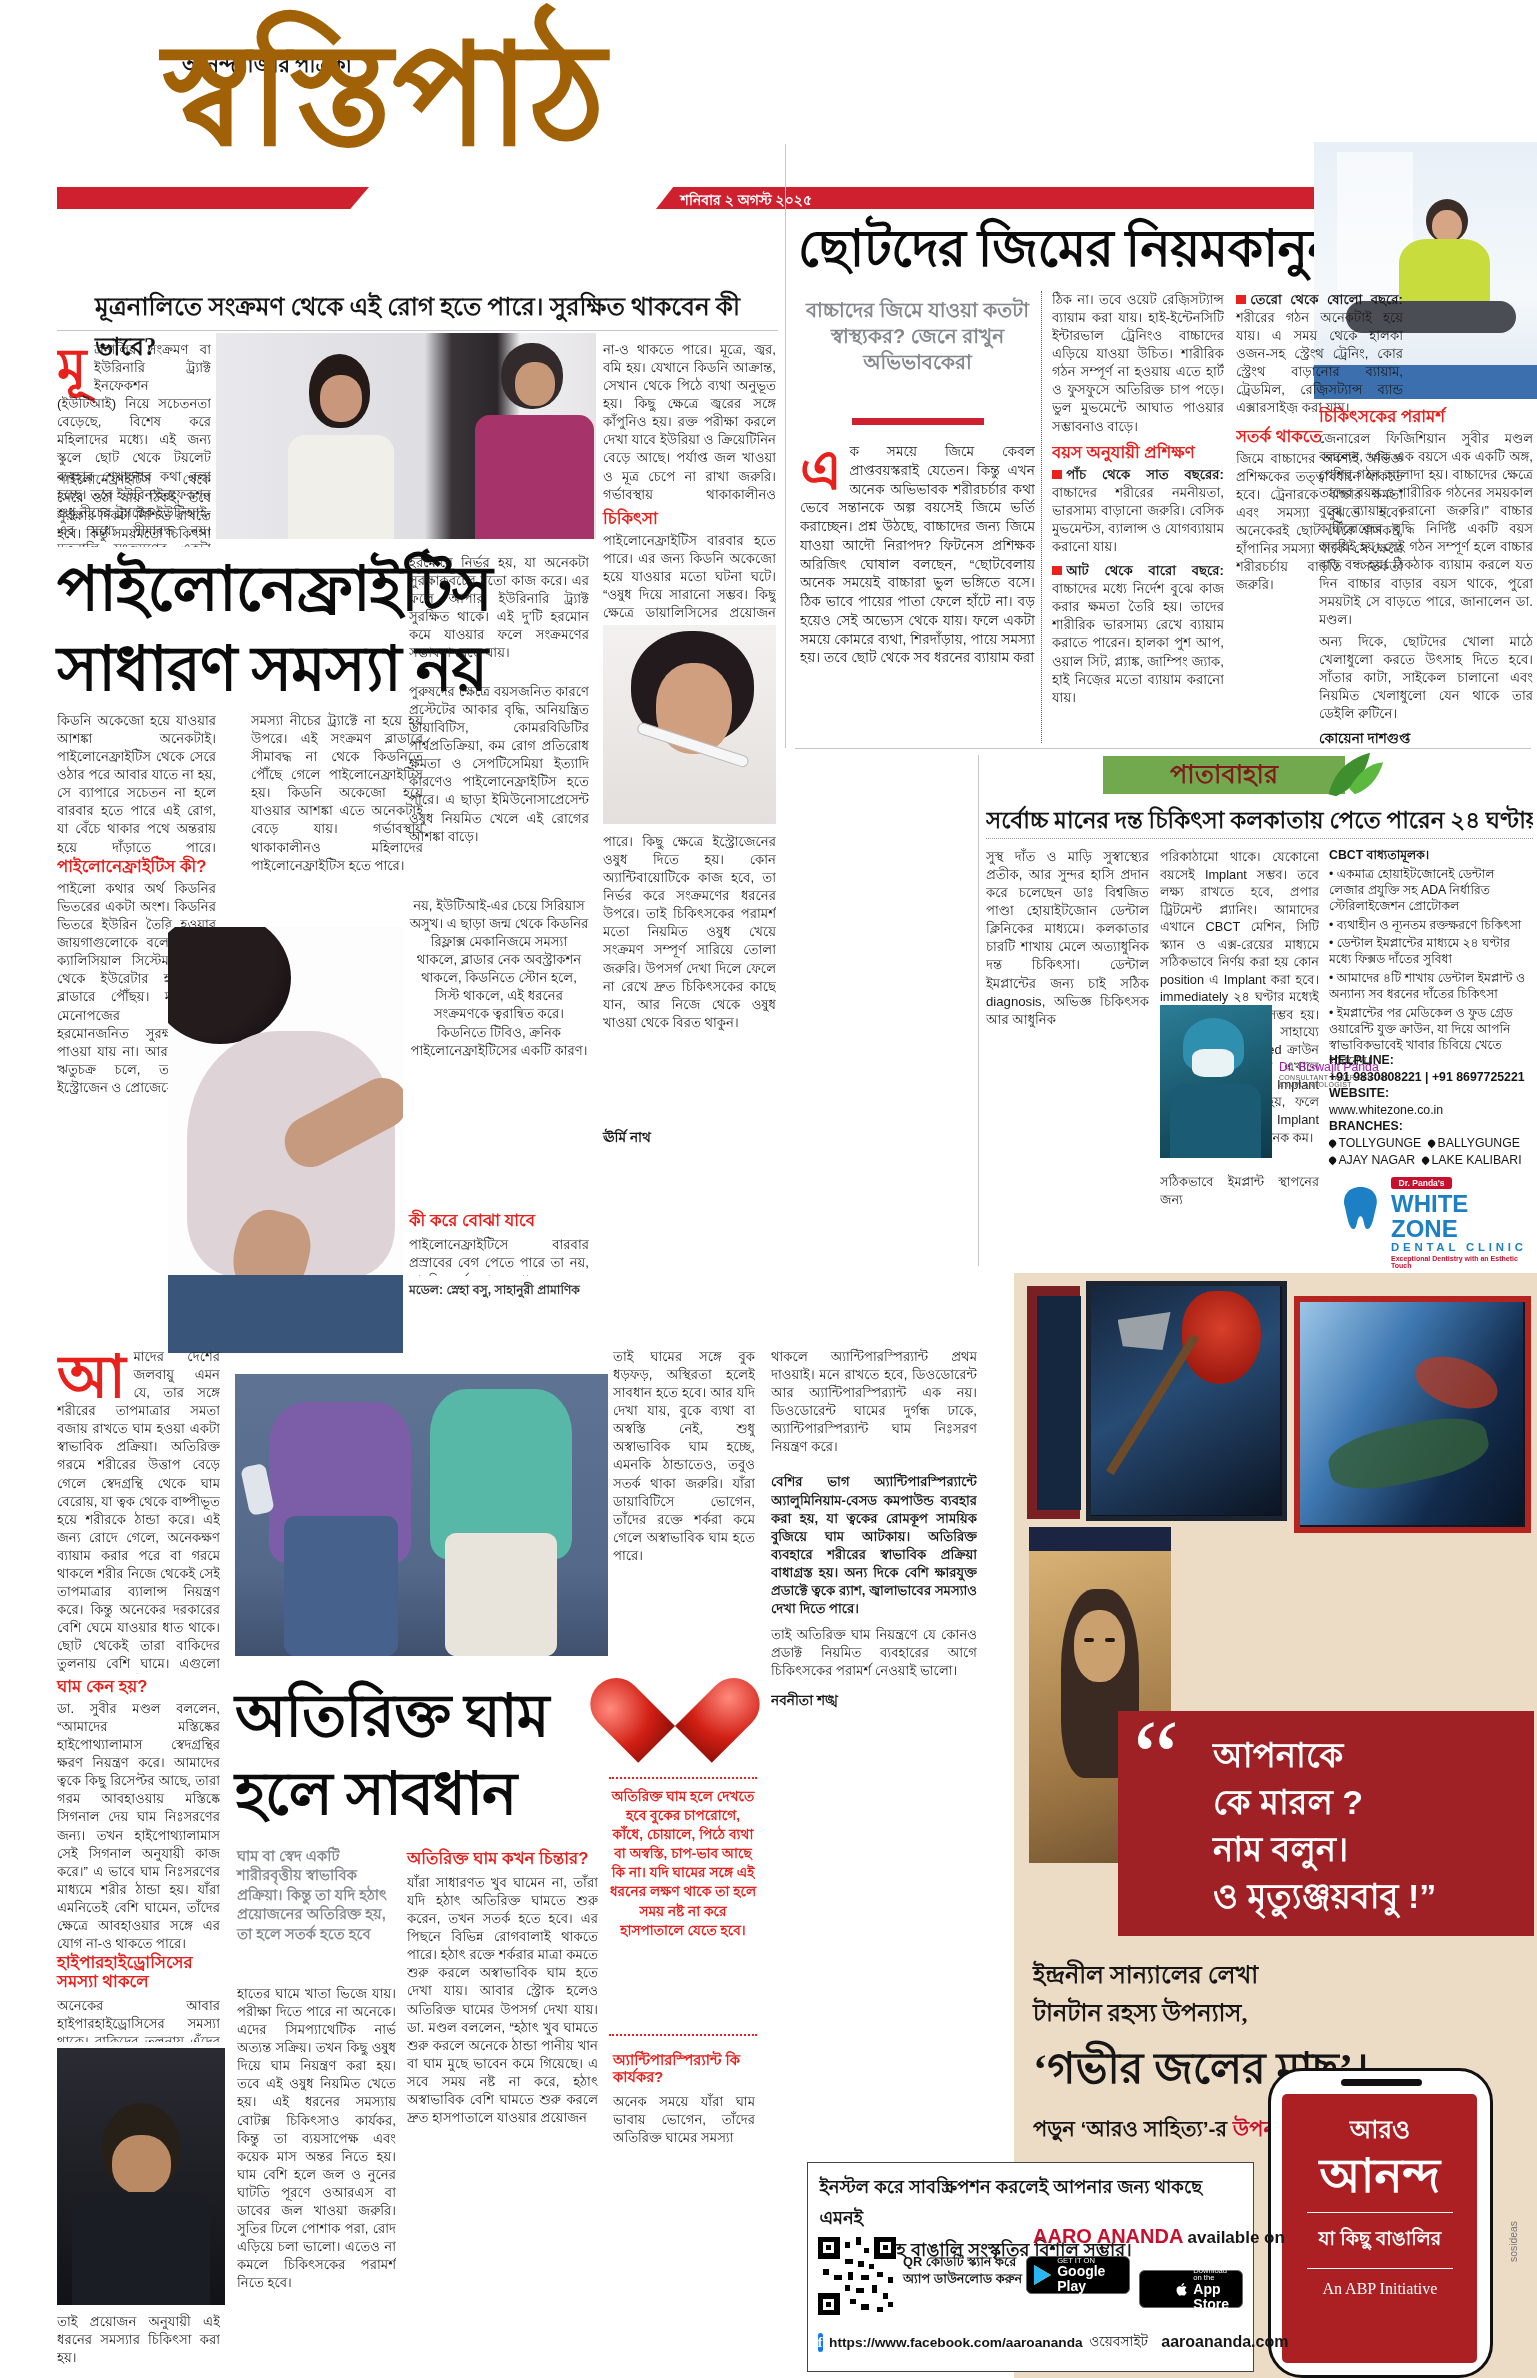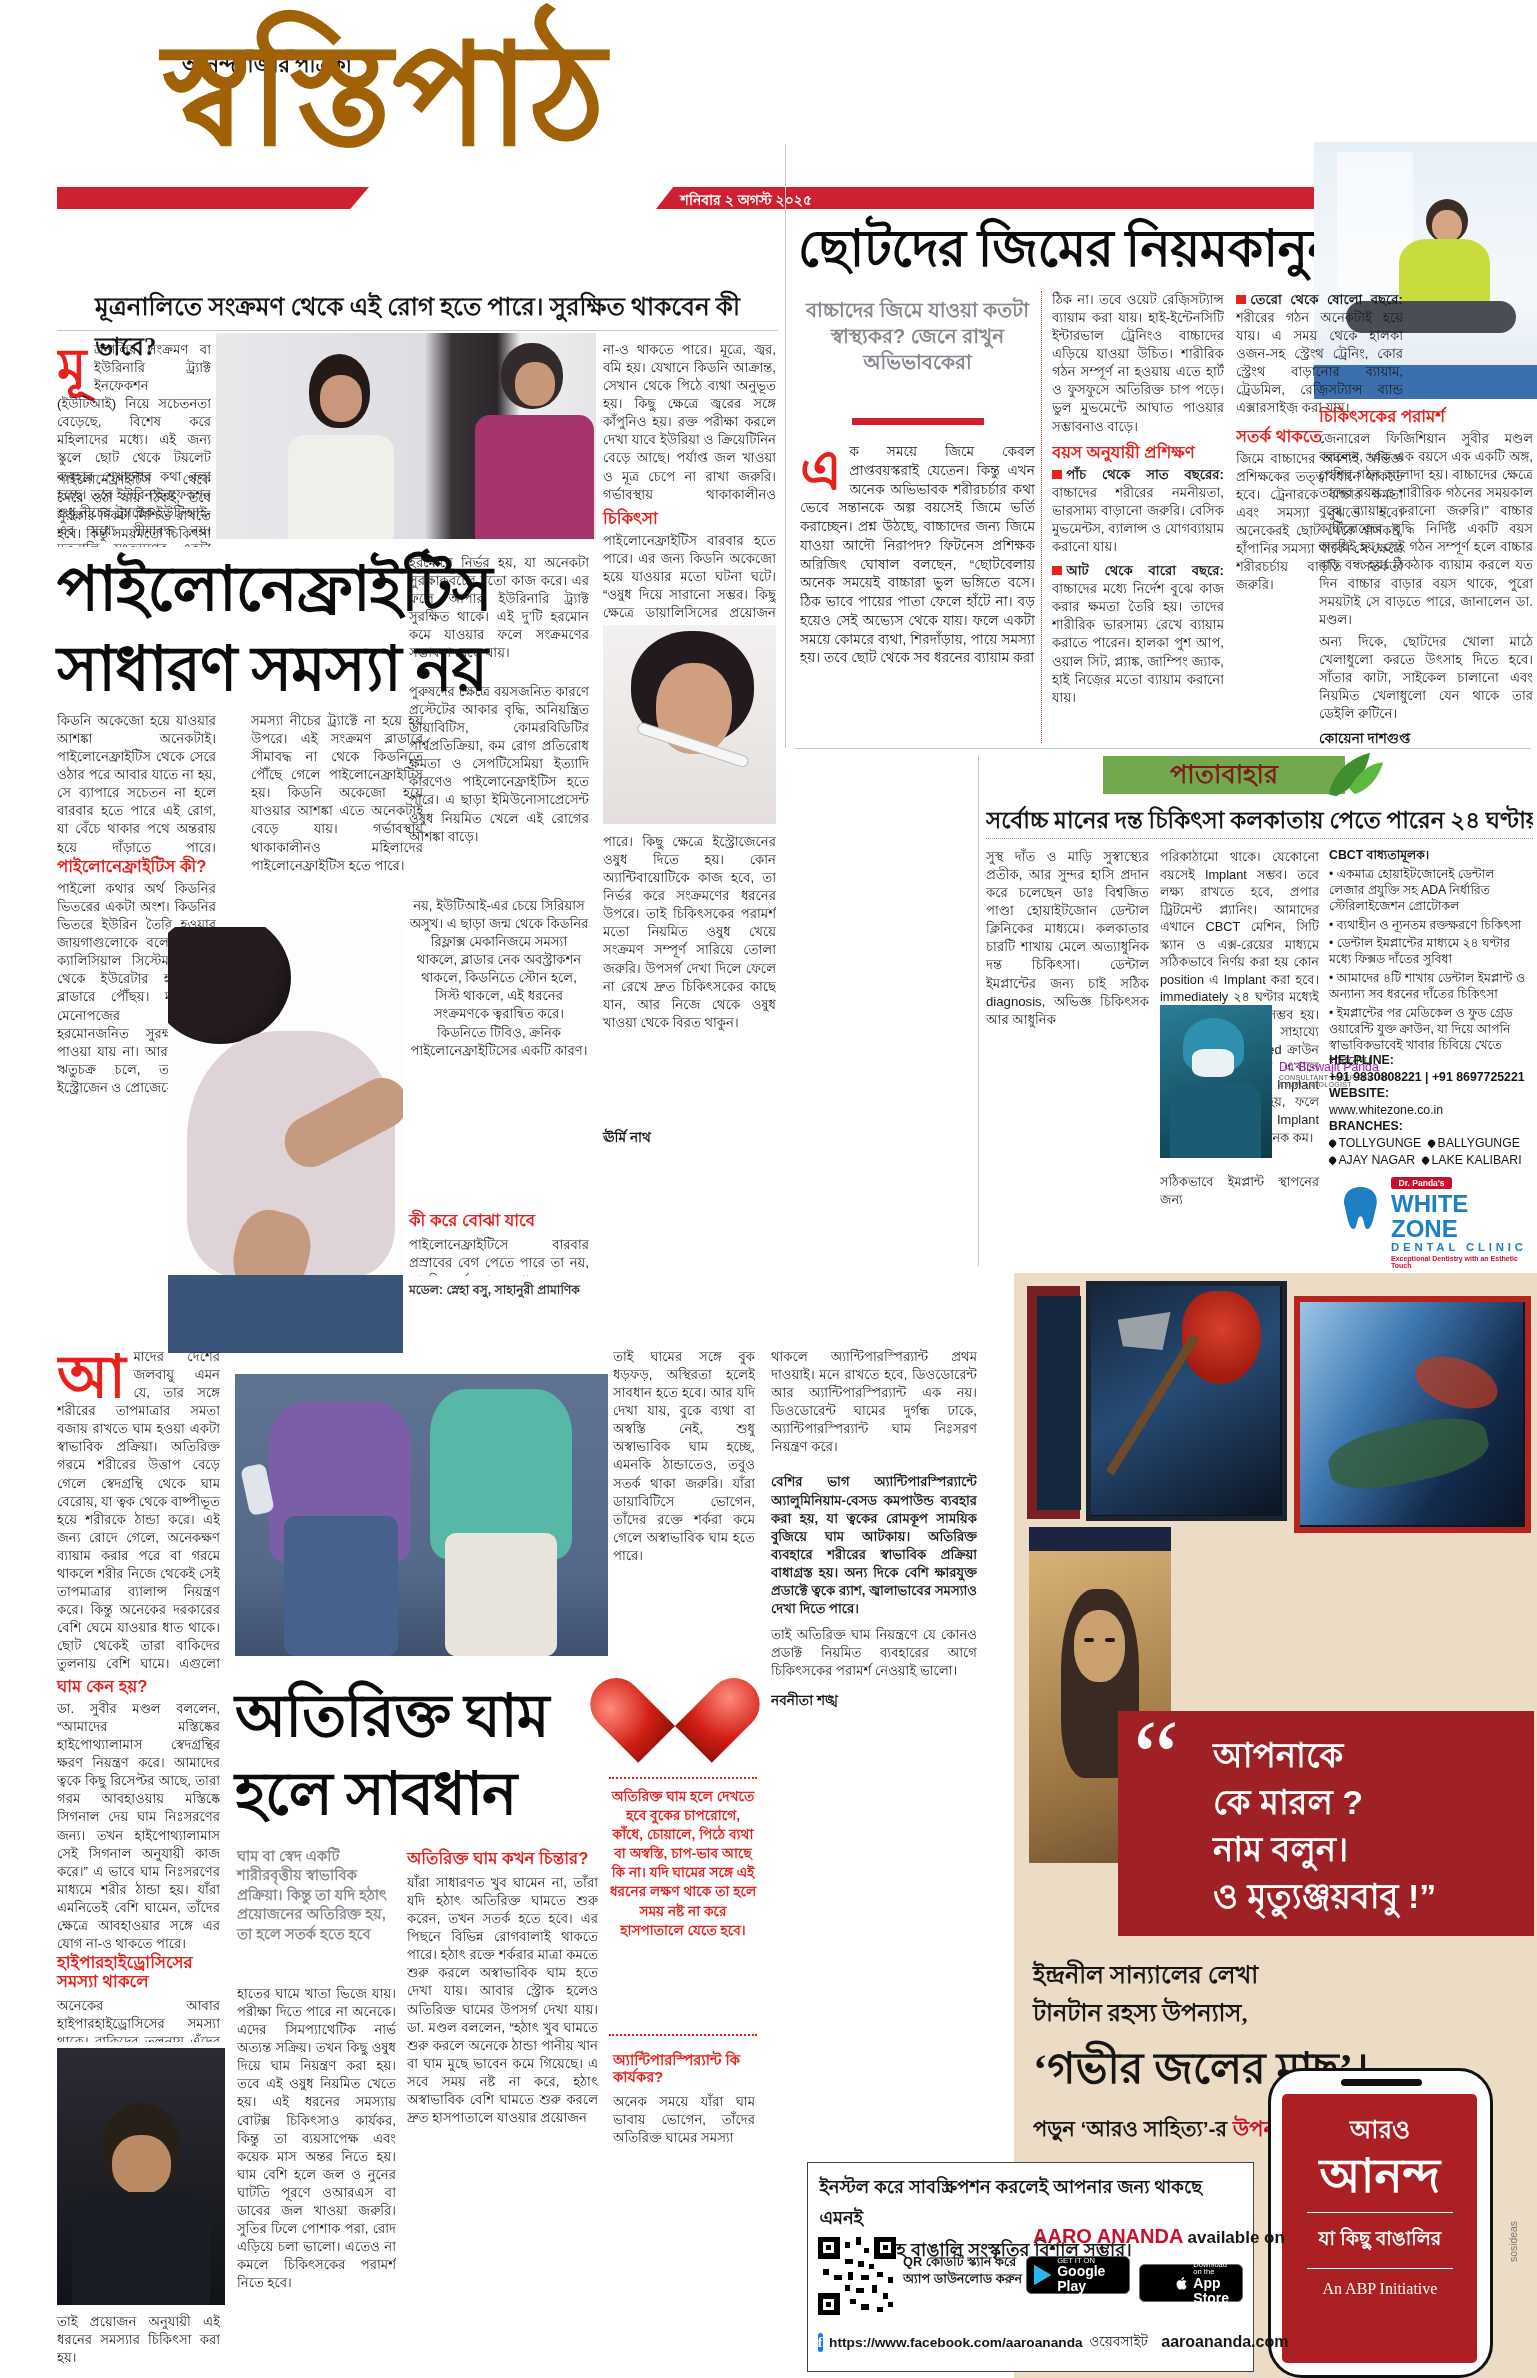--- a/index.html
+++ b/index.html
@@ -358,21 +358,21 @@
       <span style="color:#c8102e;font-size:20px;font-weight:bold;">AARO ANANDA</span>
       <span style="font-size:17px;font-weight:bold;">available on</span>
     </div>
     <div class="abs badge" style="left:218px;top:93px;">
       <span class="play-tri"></span>
       <span>
           <span class="t1" style="display:block;">GET IT ON</span>
             <span class="t2" style="display:block;">Google Play</span>
         </span>
     </div>
-    <div class="abs badge" style="left:331px;top:101px;padding-left:36px;">
+    <div class="abs badge" style="left:331px;top:107px;padding-left:36px;">
       <svg width="17" height="21" viewBox="0 0 18 22">
         <path fill="#fff" d="M12.4 3.6c.8-1 1.4-2.3 1.2-3.6-1.1.1-2.5.8-3.3 1.8-.7.9-1.4 2.3-1.2 3.5 1.3.1 2.5-.7 3.3-1.7zm2.8 8.1c0-2.7 2.2-4 2.3-4.1-1.3-1.8-3.2-2.1-3.9-2.1-1.6-.2-3.2 1-4 1s-2.1-1-3.5-1c-1.8 0-3.4 1-4.3 2.6-1.9 3.2-.5 8 1.3 10.6.9 1.3 1.9 2.7 3.3 2.6 1.3-.1 1.8-.8 3.4-.8s2 .8 3.5.8c1.4 0 2.3-1.3 3.2-2.6 1-1.5 1.4-2.9 1.4-3-.1 0-2.7-1-2.7-4z"></path>
       </svg>
       <span>
           <span class="t1" style="display:block;">Download on the</span>
             <span class="t2" style="display:block;">App Store</span>
         </span>
     </div>
 
     <div class="abs" style="left:9.5px;top:167px;width:426px;display:flex;align-items:center;gap:6.6px;white-space:nowrap;">

